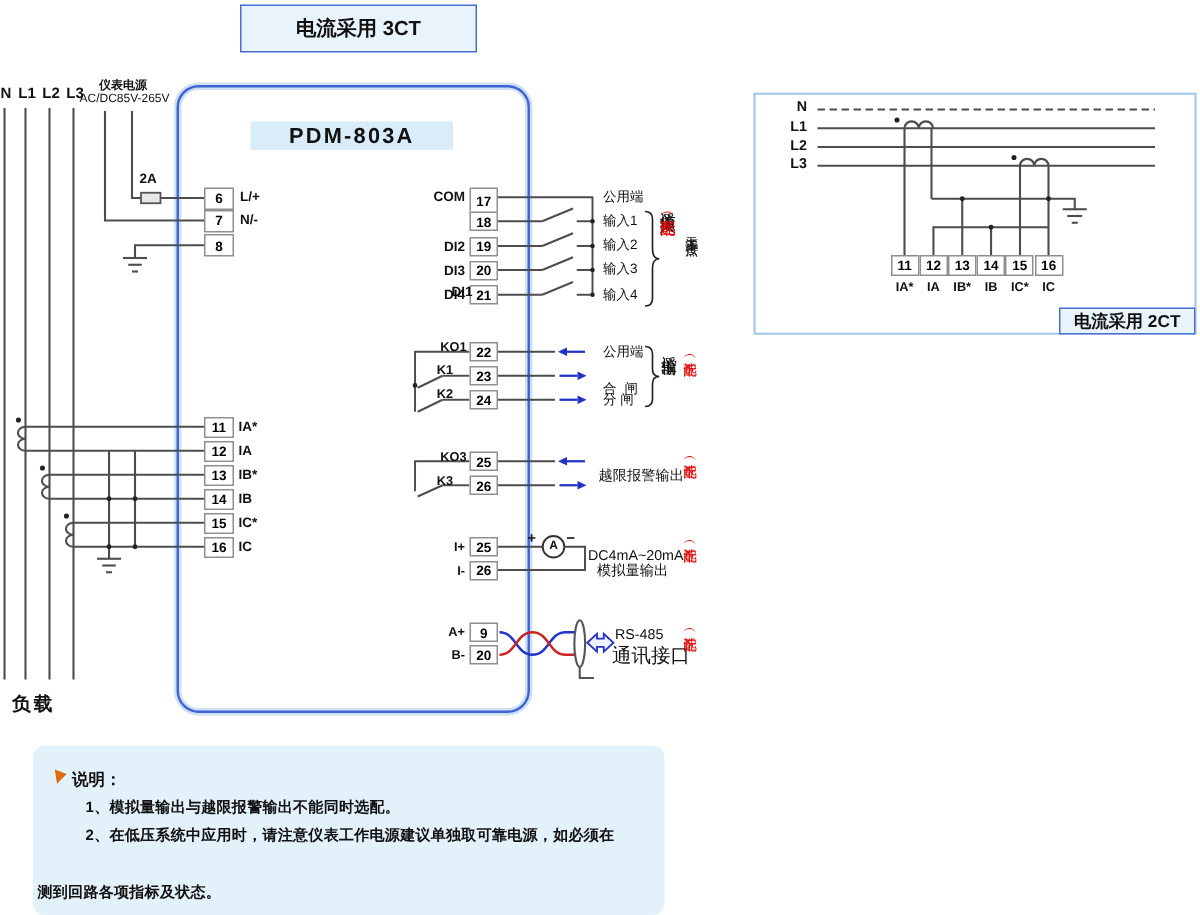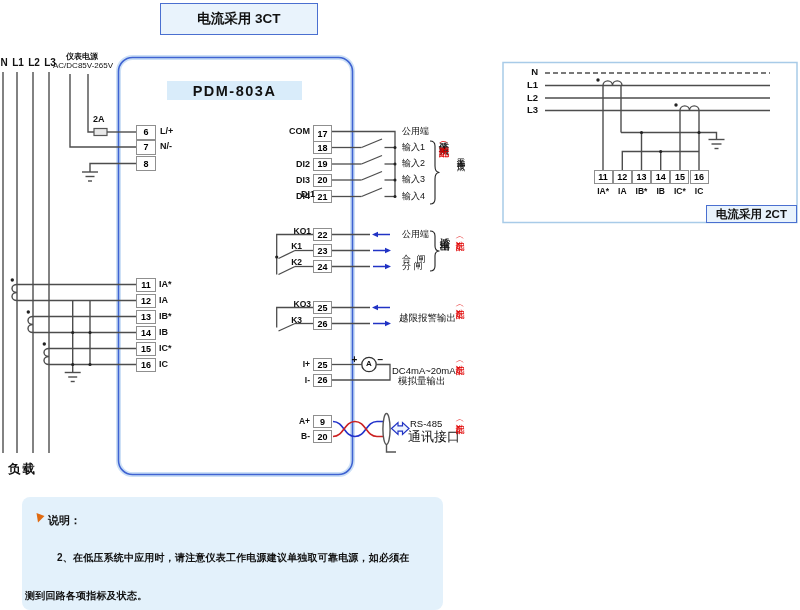--- a/index.html
+++ b/index.html
@@ -296,16 +296,17 @@
   <div class="lbl b c" style="left:612.7px;top:187px;width:19.2px;font-size:8.5px;">IA</div>
   <div class="lbl b c" style="left:631.9px;top:187px;width:19.2px;font-size:8.5px;">IB*</div>
   <div class="lbl b c" style="left:651.1px;top:187px;width:19.2px;font-size:8.5px;">IB</div>
   <div class="lbl b c" style="left:670.3px;top:187px;width:19.2px;font-size:8.5px;">IC*</div>
   <div class="lbl b c" style="left:689.5px;top:187px;width:19.2px;font-size:8.5px;">IC</div>
   <div class="titlebox" style="left:706px;top:205px;width:91px;height:18px;font-size:11.5px;">
     <span>电流采用 2CT</span>
   </div>
 
   <div class="lbl b" style="left:48px;top:514px;font-size:11px;">说明：</div>
+  <div class="lbl b" style="left:57px;top:533px;font-size:10px;letter-spacing:0.2px;">1、模拟量输出与越限报警输出不能同时选配。</div>
   <div class="lbl b" style="left:57px;top:552px;font-size:10px;letter-spacing:0.2px;">2、在低压系统中应用时，请注意仪表工作电源建议单独取可靠电源，如必须在</div>
   <div class="lbl b" style="left:25px;top:590px;font-size:10px;letter-spacing:0.2px;">测到回路各项指标及状态。</div>
 
 </div>
 
 </body></html>

